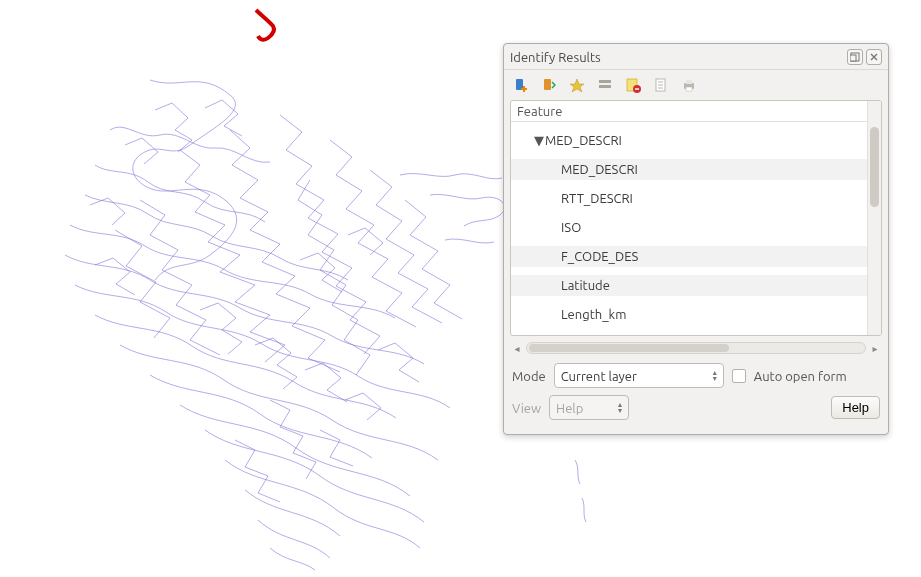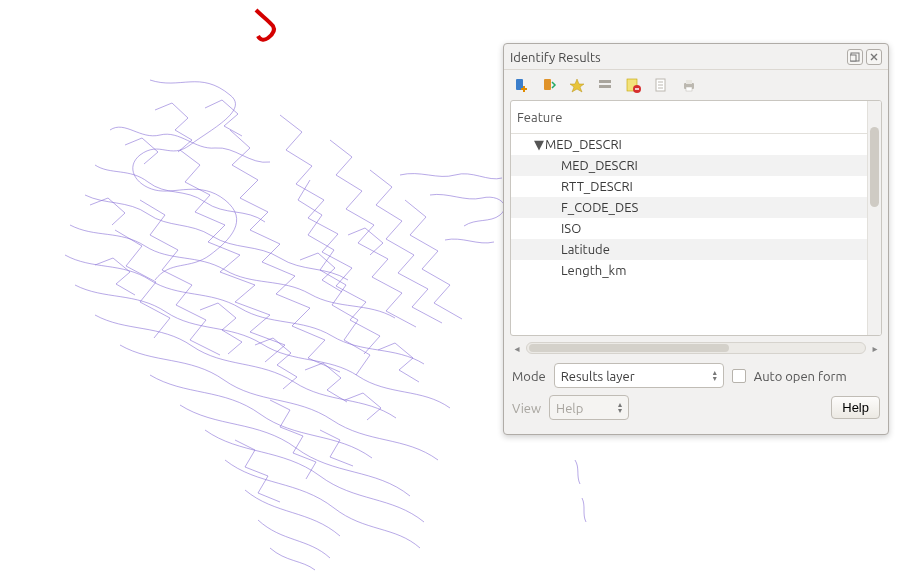--- a/index.html
+++ b/index.html
@@ -63,34 +63,35 @@
   .tree-container {
     margin: 0 6px;
     border: 1px solid #c9c6c0;
     border-radius: 3px;
     background: #fff;
     height: 236px;
     position: relative;
     overflow: hidden;
   }
   .tree-header {
-    padding: 9px 6px;
+    padding: 3px 6px;
     font-size: 13px;
     color: #555;
     border-bottom: 1px solid #e2e0db;
   }
   .tree-body {
     overflow: auto;
   }
   .tree-row {
     height: 21px;
     line-height: 21px;
     padding-left: 6px;
     white-space: nowrap;
     font-size: 13px;
+    margin-top: 8px;
   }
   .tree-row.striped { background: #f2f2f2; }
   .tw { display: inline-block; width: 12px; text-align: center; color: #555; }
   .indent1 { padding-left: 22px; }
   .indent2 { padding-left: 38px; }
   .indent2b { padding-left: 50px; }
   .tree-vscroll {
     position: absolute;
     right: 0; top: 0; bottom: 0;
     width: 14px;
@@ -299,42 +300,42 @@
         </svg>
     </span>
   </div>
 
   <div class="tree-container">
     <div class="tree-header">Feature</div>
     <div class="tree-body" id="tree-body">
         <div class="tree-row indent1"><span class="tw">▼</span><span>MED_DESCRI</span></div>
         <div class="tree-row indent2b striped"><span>MED_DESCRI</span></div>
         <div class="tree-row indent2b"><span>RTT_DESCRI</span></div>
+        <div class="tree-row indent2b"><span>ISO</span></div>
         <div class="tree-row indent2b striped"><span>F_CODE_DES</span></div>
-        <div class="tree-row indent2b"><span>ISO</span></div>
         <div class="tree-row indent2b striped"><span>Latitude</span></div>
         <div class="tree-row indent2b"><span>Length_km</span></div>
       </div>
     <div class="tree-vscroll">
       <div class="thumb"></div>
     </div>
   </div>
 
   <div class="hscroll">
     <span class="arrow">◂</span>
     <div class="track">
       <div class="thumb"></div>
     </div>
     <span class="arrow">▸</span>
   </div>
 
   <div class="form-row">
     <span class="label">Mode</span>
     <div class="combo" style="width:170px">
-      <span>Results layer</span>
+      <span>Current layer</span>
       <span class="stepper">
           <span>▴</span>
           <span>▾</span>
         </span>
     </div>
     <span class="checkbox"></span>
     <span class="label">Auto open form</span>
   </div>
 
   <div class="form-row" style="padding-top:2px; padding-bottom:14px;">

